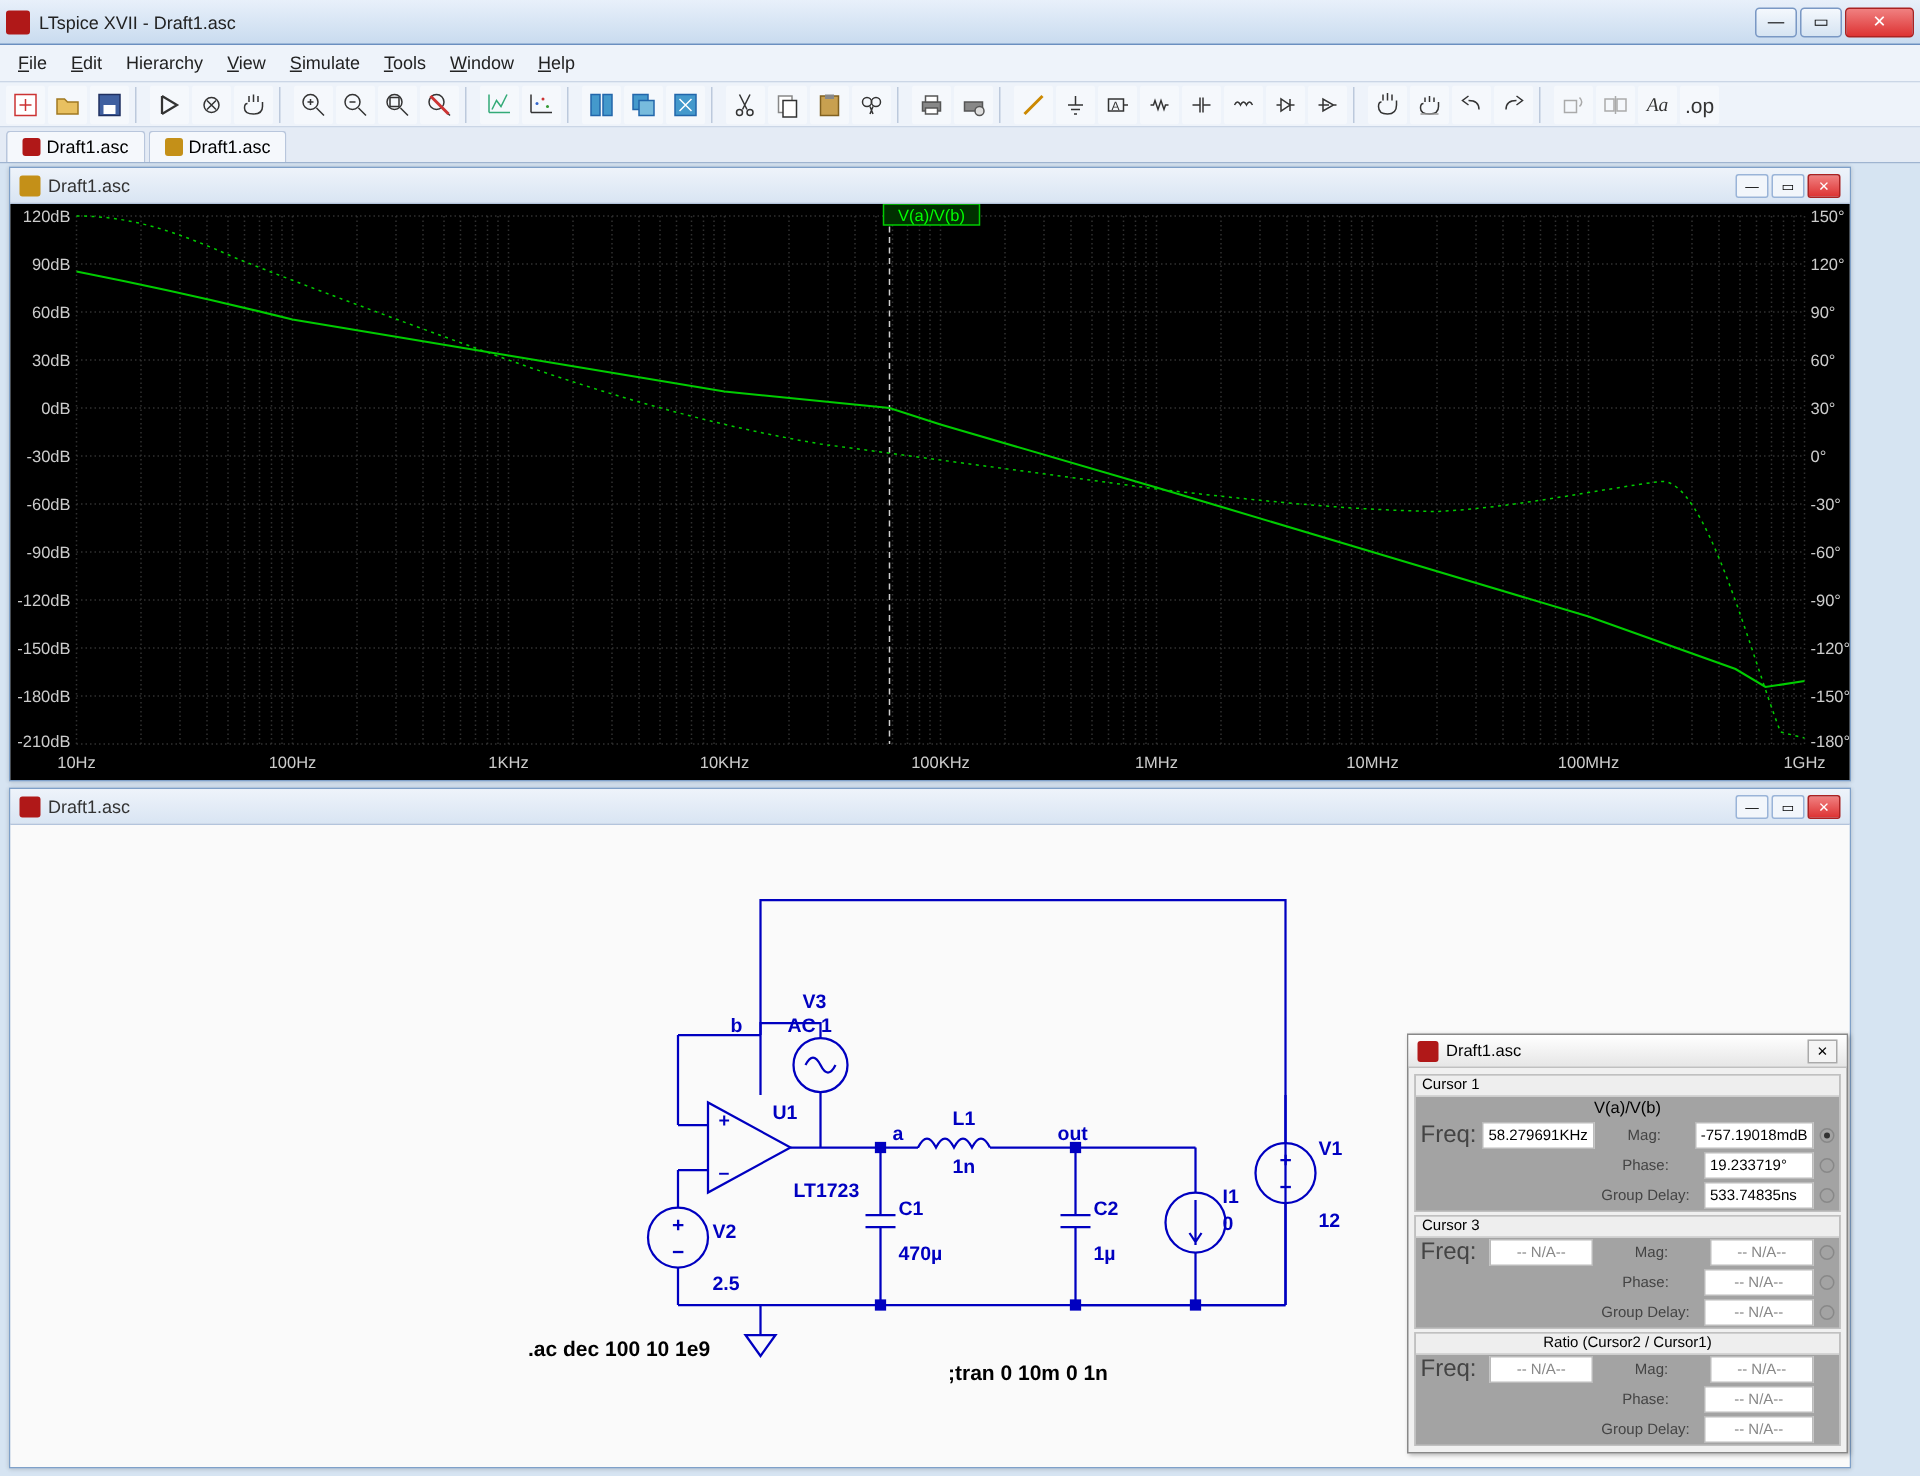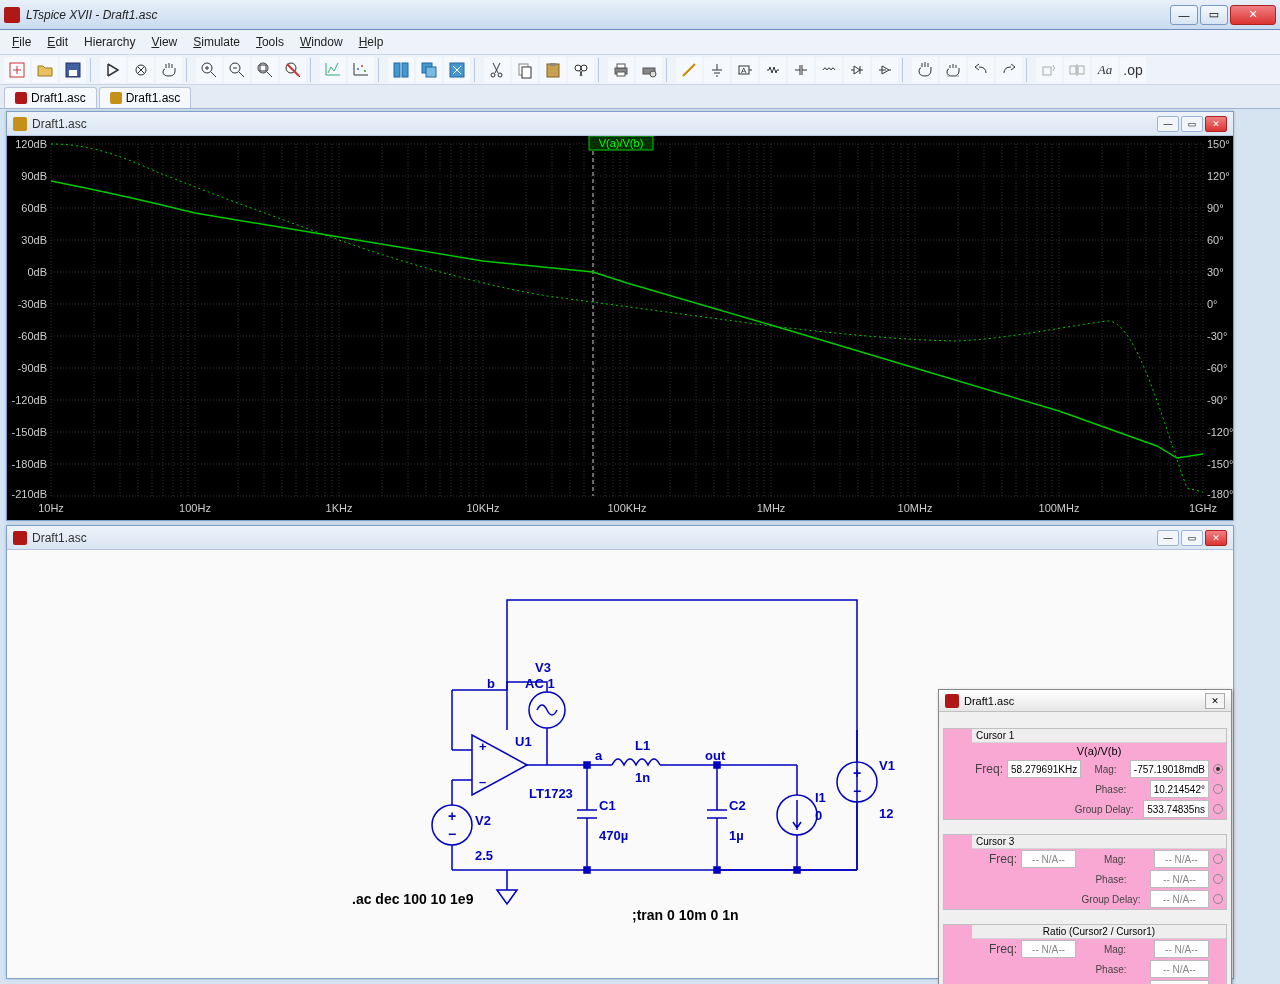--- a/index.html
+++ b/index.html
@@ -1,20 +1,20 @@
 <!DOCTYPE html>
 <html><head>
 <meta charset="utf-8">
 <style>
 * { box-sizing: border-box; margin: 0; padding: 0; }
 body { font-family: "Segoe UI", Tahoma, sans-serif; font-size: 12px; background: #d6e4f2; width: 1280px; height: 984px; overflow: hidden; }
 
 .titlebar { height: 30px; background: linear-gradient(#e8f0fa, #c9dbef); display: flex; align-items: center; padding: 0 4px; border-bottom: 1px solid #6a8fc0; }
 .titlebar .app-icon { width: 16px; height: 16px; margin-right: 6px; background: #b01818; border-radius: 2px; }
-.titlebar .title { flex: 1; color: #222; font-style: italic; }
+.titlebar .title { flex: 1; color: #222; }
 .titlebar .winbtn { width: 28px; height: 20px; margin-left: 2px; display: flex; align-items: center; justify-content: center; border: 1px solid #7a98c4; background: linear-gradient(#f4f8fd,#d6e4f2); border-radius: 3px; font-size: 11px; cursor: pointer; }
 .titlebar .winbtn.close { background: linear-gradient(#f08080,#d33); color: #fff; border-color: #a22; width: 46px; }
 .titlebar .winbtn.max { }
 
 .menubar { height: 22px; background: #eef3fa; display: flex; align-items: center; padding: 12px 4px; border-bottom: 1px solid #cbd6e6; }
 .menubar span { padding: 2px 8px; color: #222; cursor: pointer; }
 .menubar span u { text-decoration: underline; }
 
 .toolbar { height: 30px; background: #eef3fa; display: flex; align-items: center; padding: 2px 4px; border-bottom: 1px solid #cbd6e6; gap: 2px; flex-wrap: nowrap; }
 .tbtn { width: 26px; height: 26px; display: flex; align-items: center; justify-content: center; border: 1px solid transparent; border-radius: 2px; cursor: pointer; color: #333; background: #f5f8fc; }
@@ -35,25 +35,25 @@
 
 .plot { background: #000; position: relative; width: 100%; height: calc(100% - 24px); }
 .schematic { background: #fafafa; width: 100%; height: calc(100% - 24px); position: relative; }
 
 .cursor-win { position: absolute; width: 294px; background: #f0f0f0; border: 1px solid #888; box-shadow: 1px 1px 3px rgba(0,0,0,.3); font-size: 11px; }
 .cursor-title { height: 22px; background: linear-gradient(#fff,#e6e6e6); display: flex; align-items: center; padding: 0 6px; border-bottom: 1px solid #c0c0c0; }
 .cursor-title .cicon { width: 14px; height: 14px; margin-right: 5px; background: #b01818; border-radius: 2px; }
 .cursor-title .ctitle { flex: 1; }
 .cursor-title .cbtn { width: 20px; height: 16px; border: 1px solid #aaa; background: #f4f4f4; display: flex; align-items: center; justify-content: center; cursor: pointer; font-size: 9px; }
 .cursor-body { padding: 2px 4px; }
-.cursor-section { border: 1px solid #c0c0c0; margin: 14px 0; background: #f9a8d4; padding-left: 28px; }
+.cursor-section { border: 1px solid #c0c0c0; margin: 2px 0; background: #a3a3a3; }
 .cursor-section-title { font-size: 10px; padding: 1px 4px; background: #eee; border-bottom: 1px solid #d4d4d4; }
 .cursor-trace { text-align: center; padding: 2px 0; font-size: 11px; }
 .cursor-row { display: flex; align-items: center; padding: 1px 3px; gap: 4px; }
-.cursor-row label { width: 42px; text-align: right; color: #444; font-size: 12px; }
+.cursor-row label { width: 42px; text-align: left; color: #444; font-size: 16px; }
 .cursor-row .infield { flex: 1; height: 18px; border: 1px solid #bbb; background: #fff; padding: 1px 3px; font-size: 10px; display: flex; align-items: center; }
 .cursor-row .infield.grey { color: #888; text-align: center; justify-content: center; }
 .cursor-row .lbl2 { width: 70px; text-align: center; font-size: 10px; color: #444; }
 .cursor-row .radio { width: 10px; height: 10px; border: 1px solid #888; border-radius: 50%; }
 .cursor-row .radio.on::after { content: ""; display: block; width: 4px; height: 4px; margin: 2px; background: #333; border-radius: 50%; }
 
 svg text { font-family: Tahoma, sans-serif; }
 </style>
 </head>
 <body>
@@ -565,21 +565,21 @@
           <label>Freq:</label>
           <div class="infield">58.279691KHz</div>
           <div class="lbl2">Mag:</div>
           <div class="infield">-757.19018mdB</div>
           <div class="radio on"></div>
         </div>
         <div class="cursor-row">
           <label></label>
             <div style="flex:1"></div>
           <div class="lbl2">Phase:</div>
-          <div class="infield">10.214542°</div>
+          <div class="infield">19.233719°</div>
           <div class="radio"></div>
         </div>
         <div class="cursor-row">
           <label></label>
             <div style="flex:1"></div>
           <div class="lbl2">Group Delay:</div>
           <div class="infield">533.74835ns</div>
           <div class="radio"></div>
         </div>
       </div>

